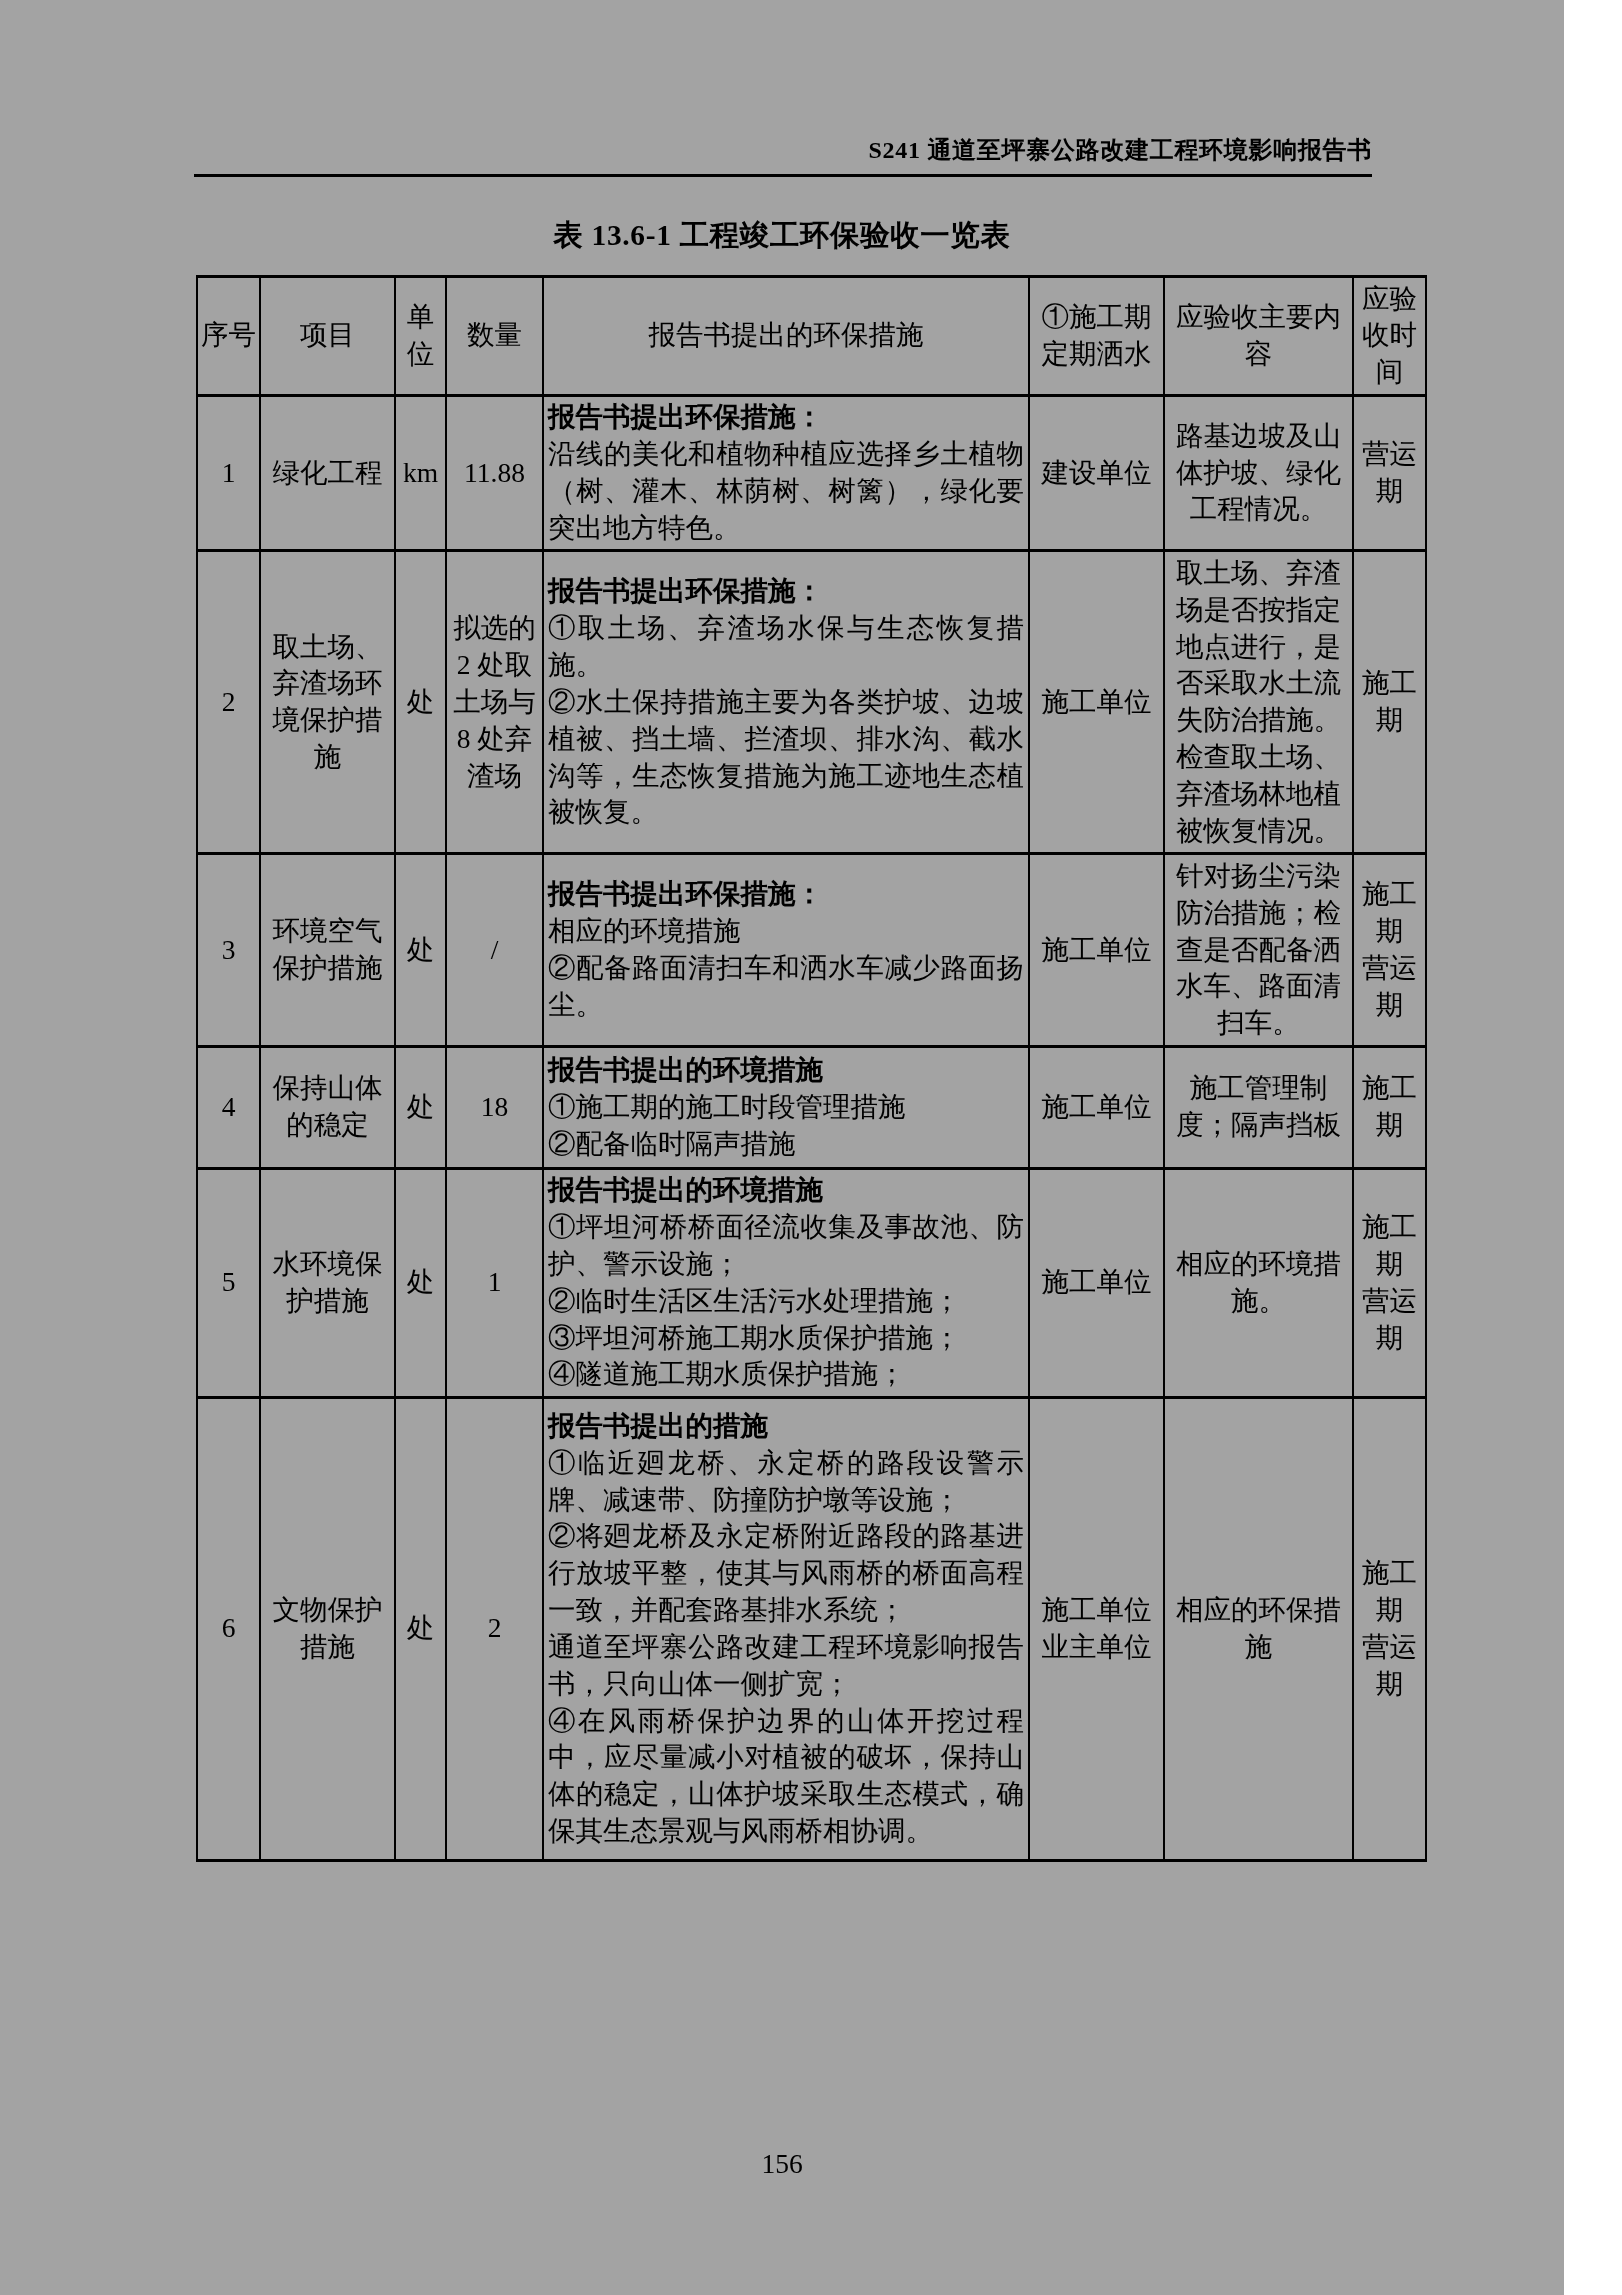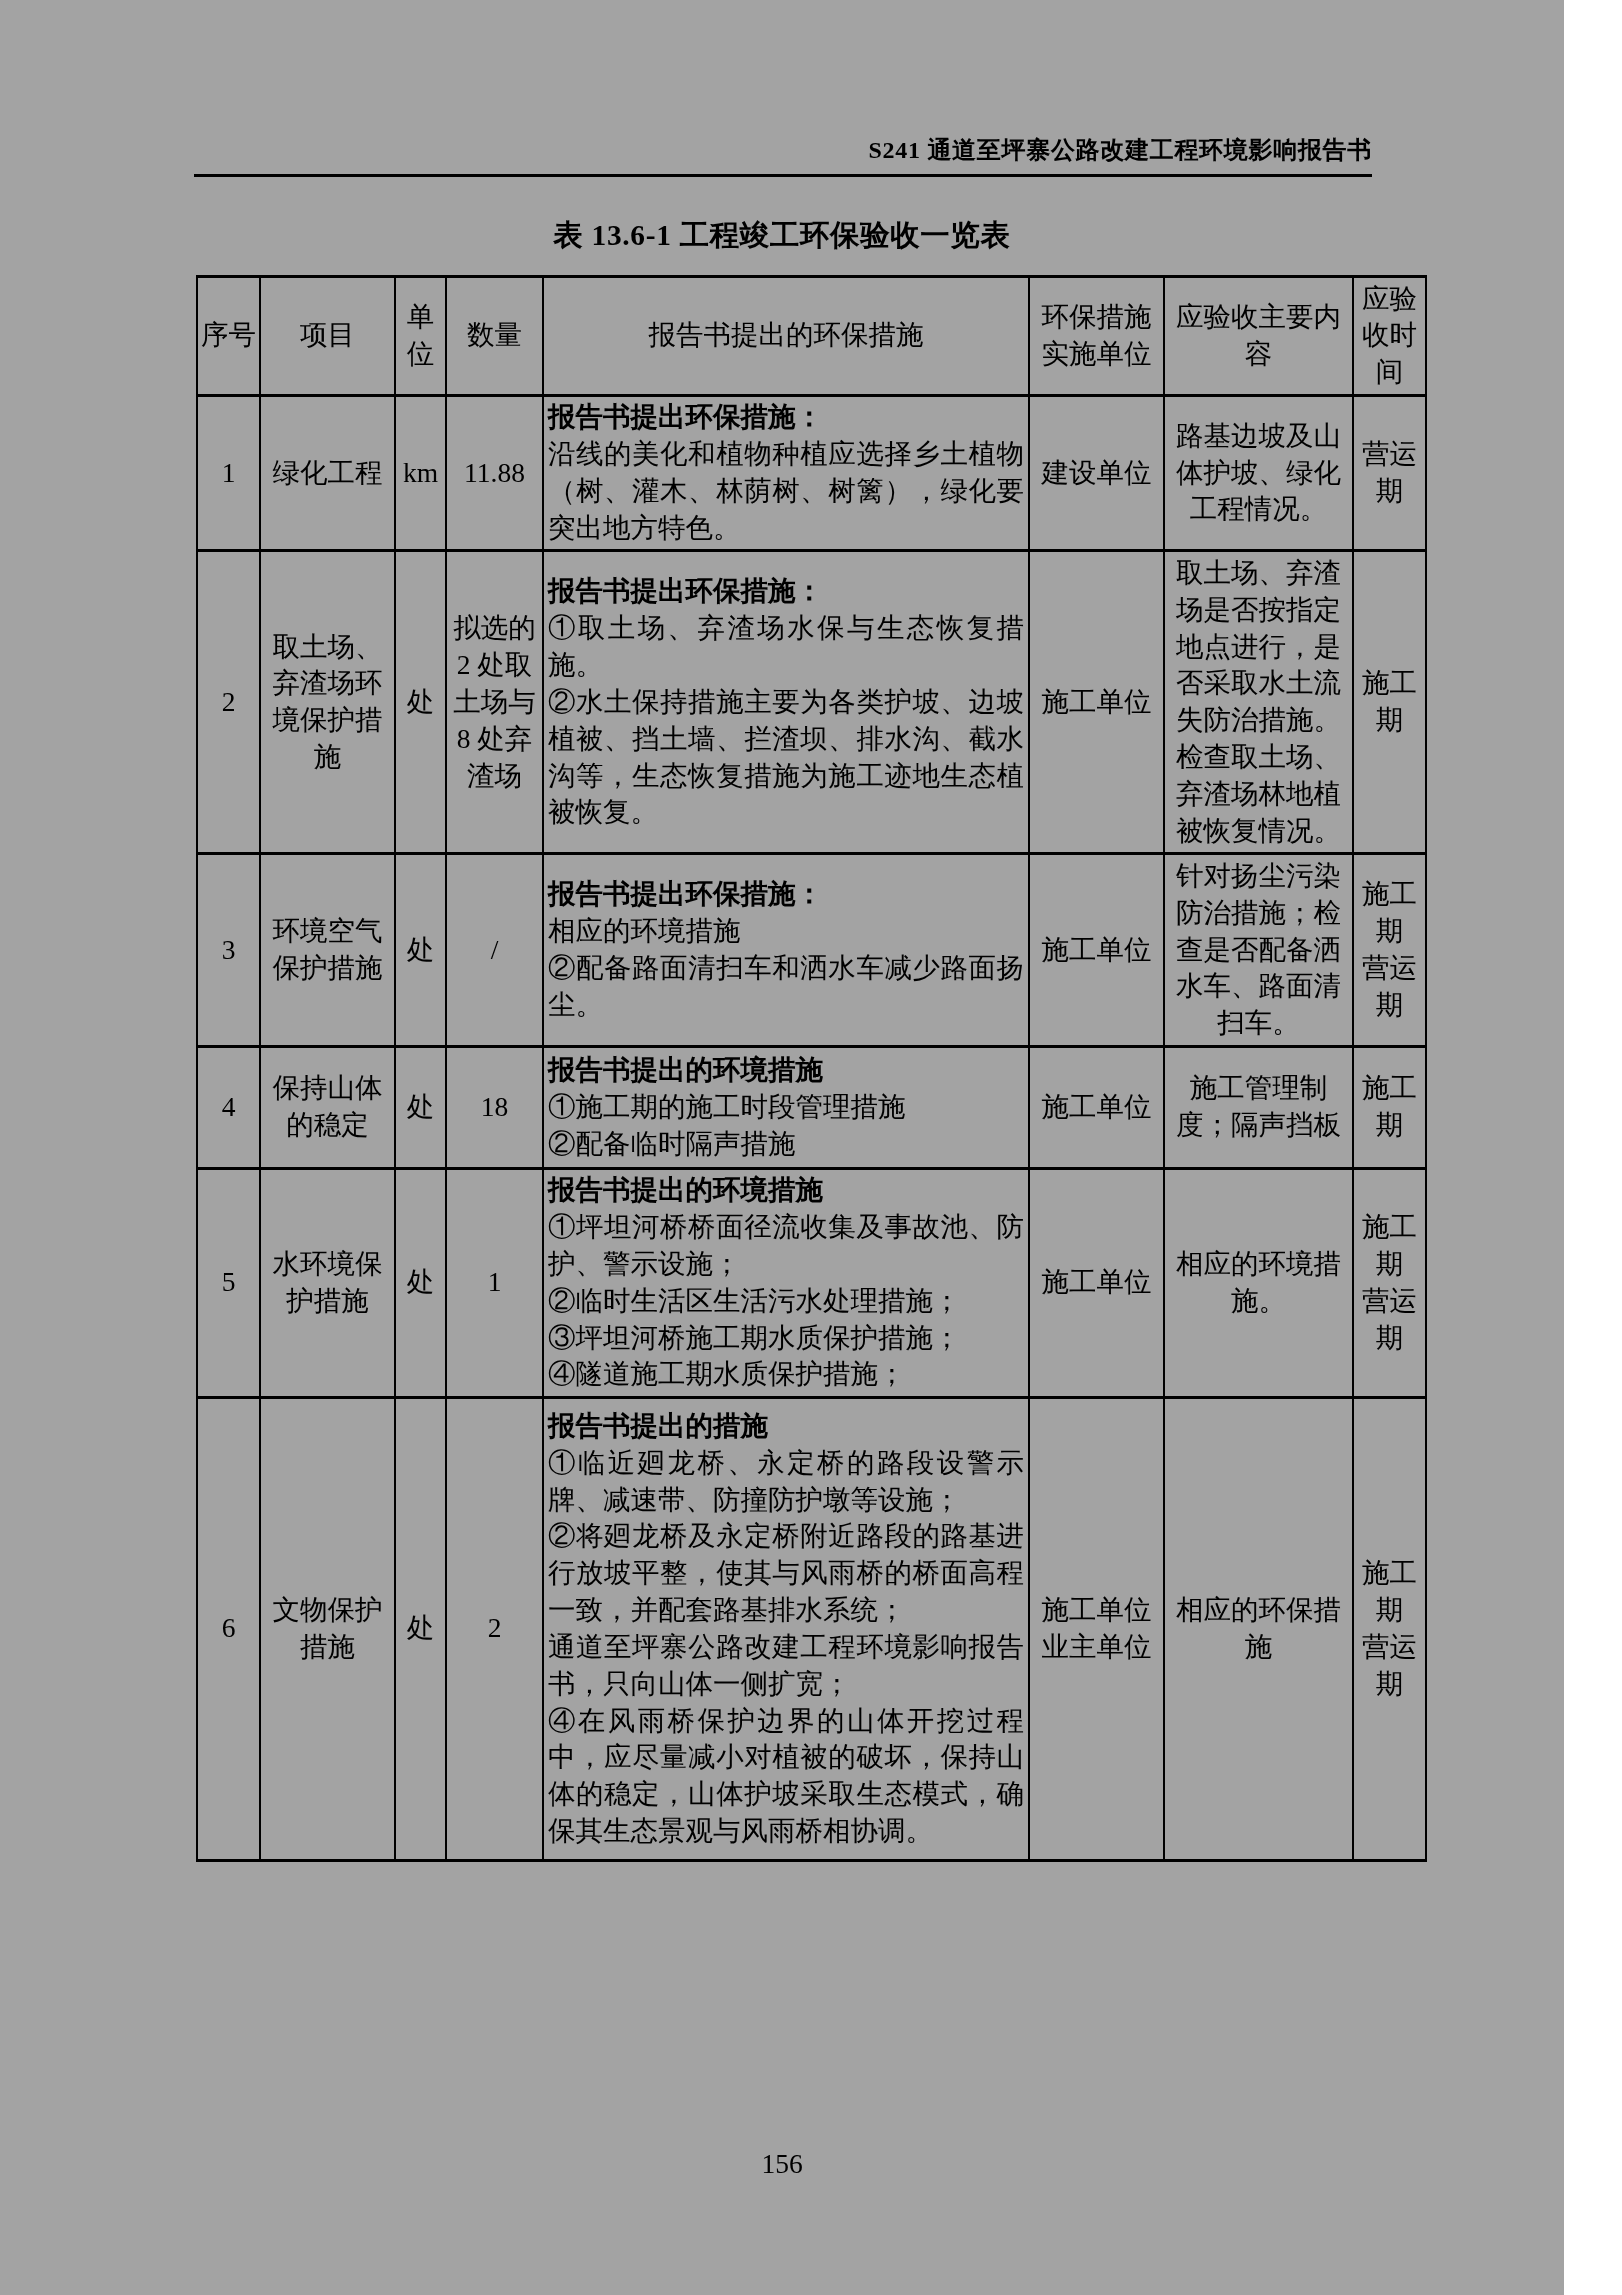--- a/index.html
+++ b/index.html
@@ -78,21 +78,21 @@
         <col style="width:189px">
         <col style="width:73px">
     </colgroup>
     <tbody>
       <tr class="hdr">
         <th>序号</th>
         <th>项目</th>
         <th>单位</th>
         <th>数量</th>
         <th>报告书提出的环保措施</th>
-        <th>环保措施实施单位</th>
+        <th>①施工期定期洒水</th>
         <th>应验收主要内容</th>
         <th>应验收时间</th>
       </tr>
 
       <tr class="r1">
         <td class="center">1</td>
         <td class="center">绿化工程</td>
         <td class="center">km</td>
         <td class="center">11.88</td>
         <td class="measures">

